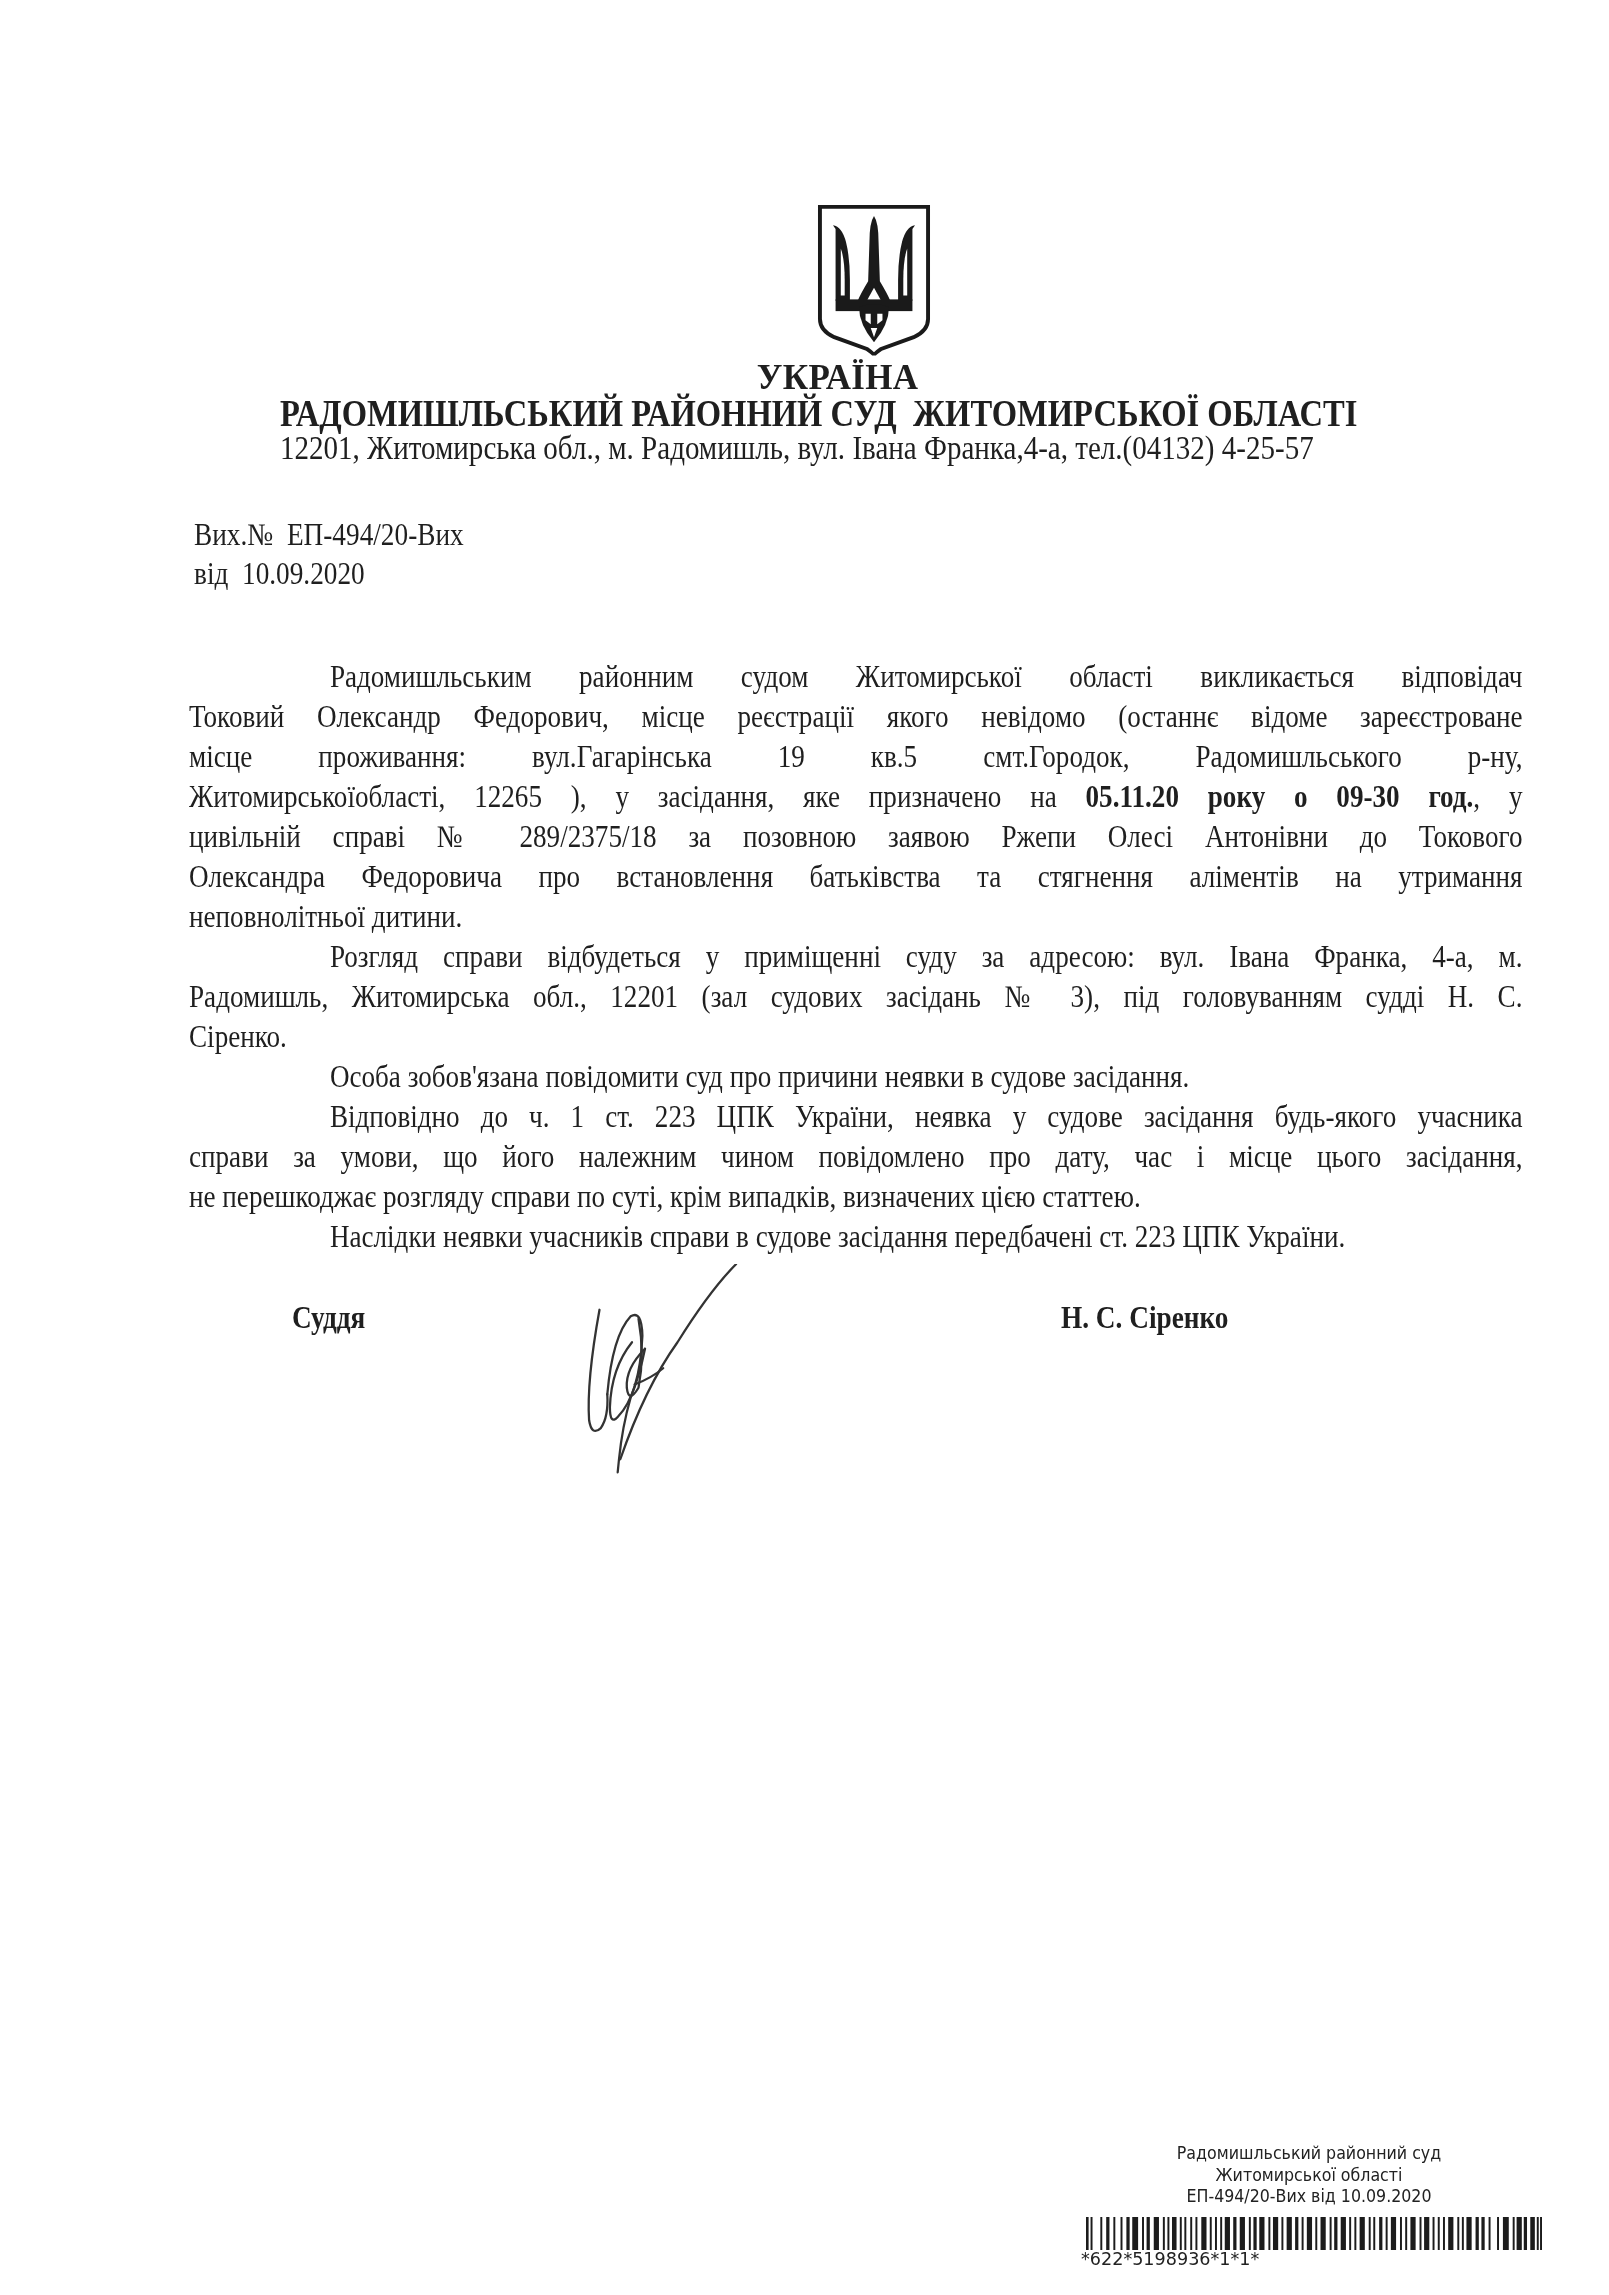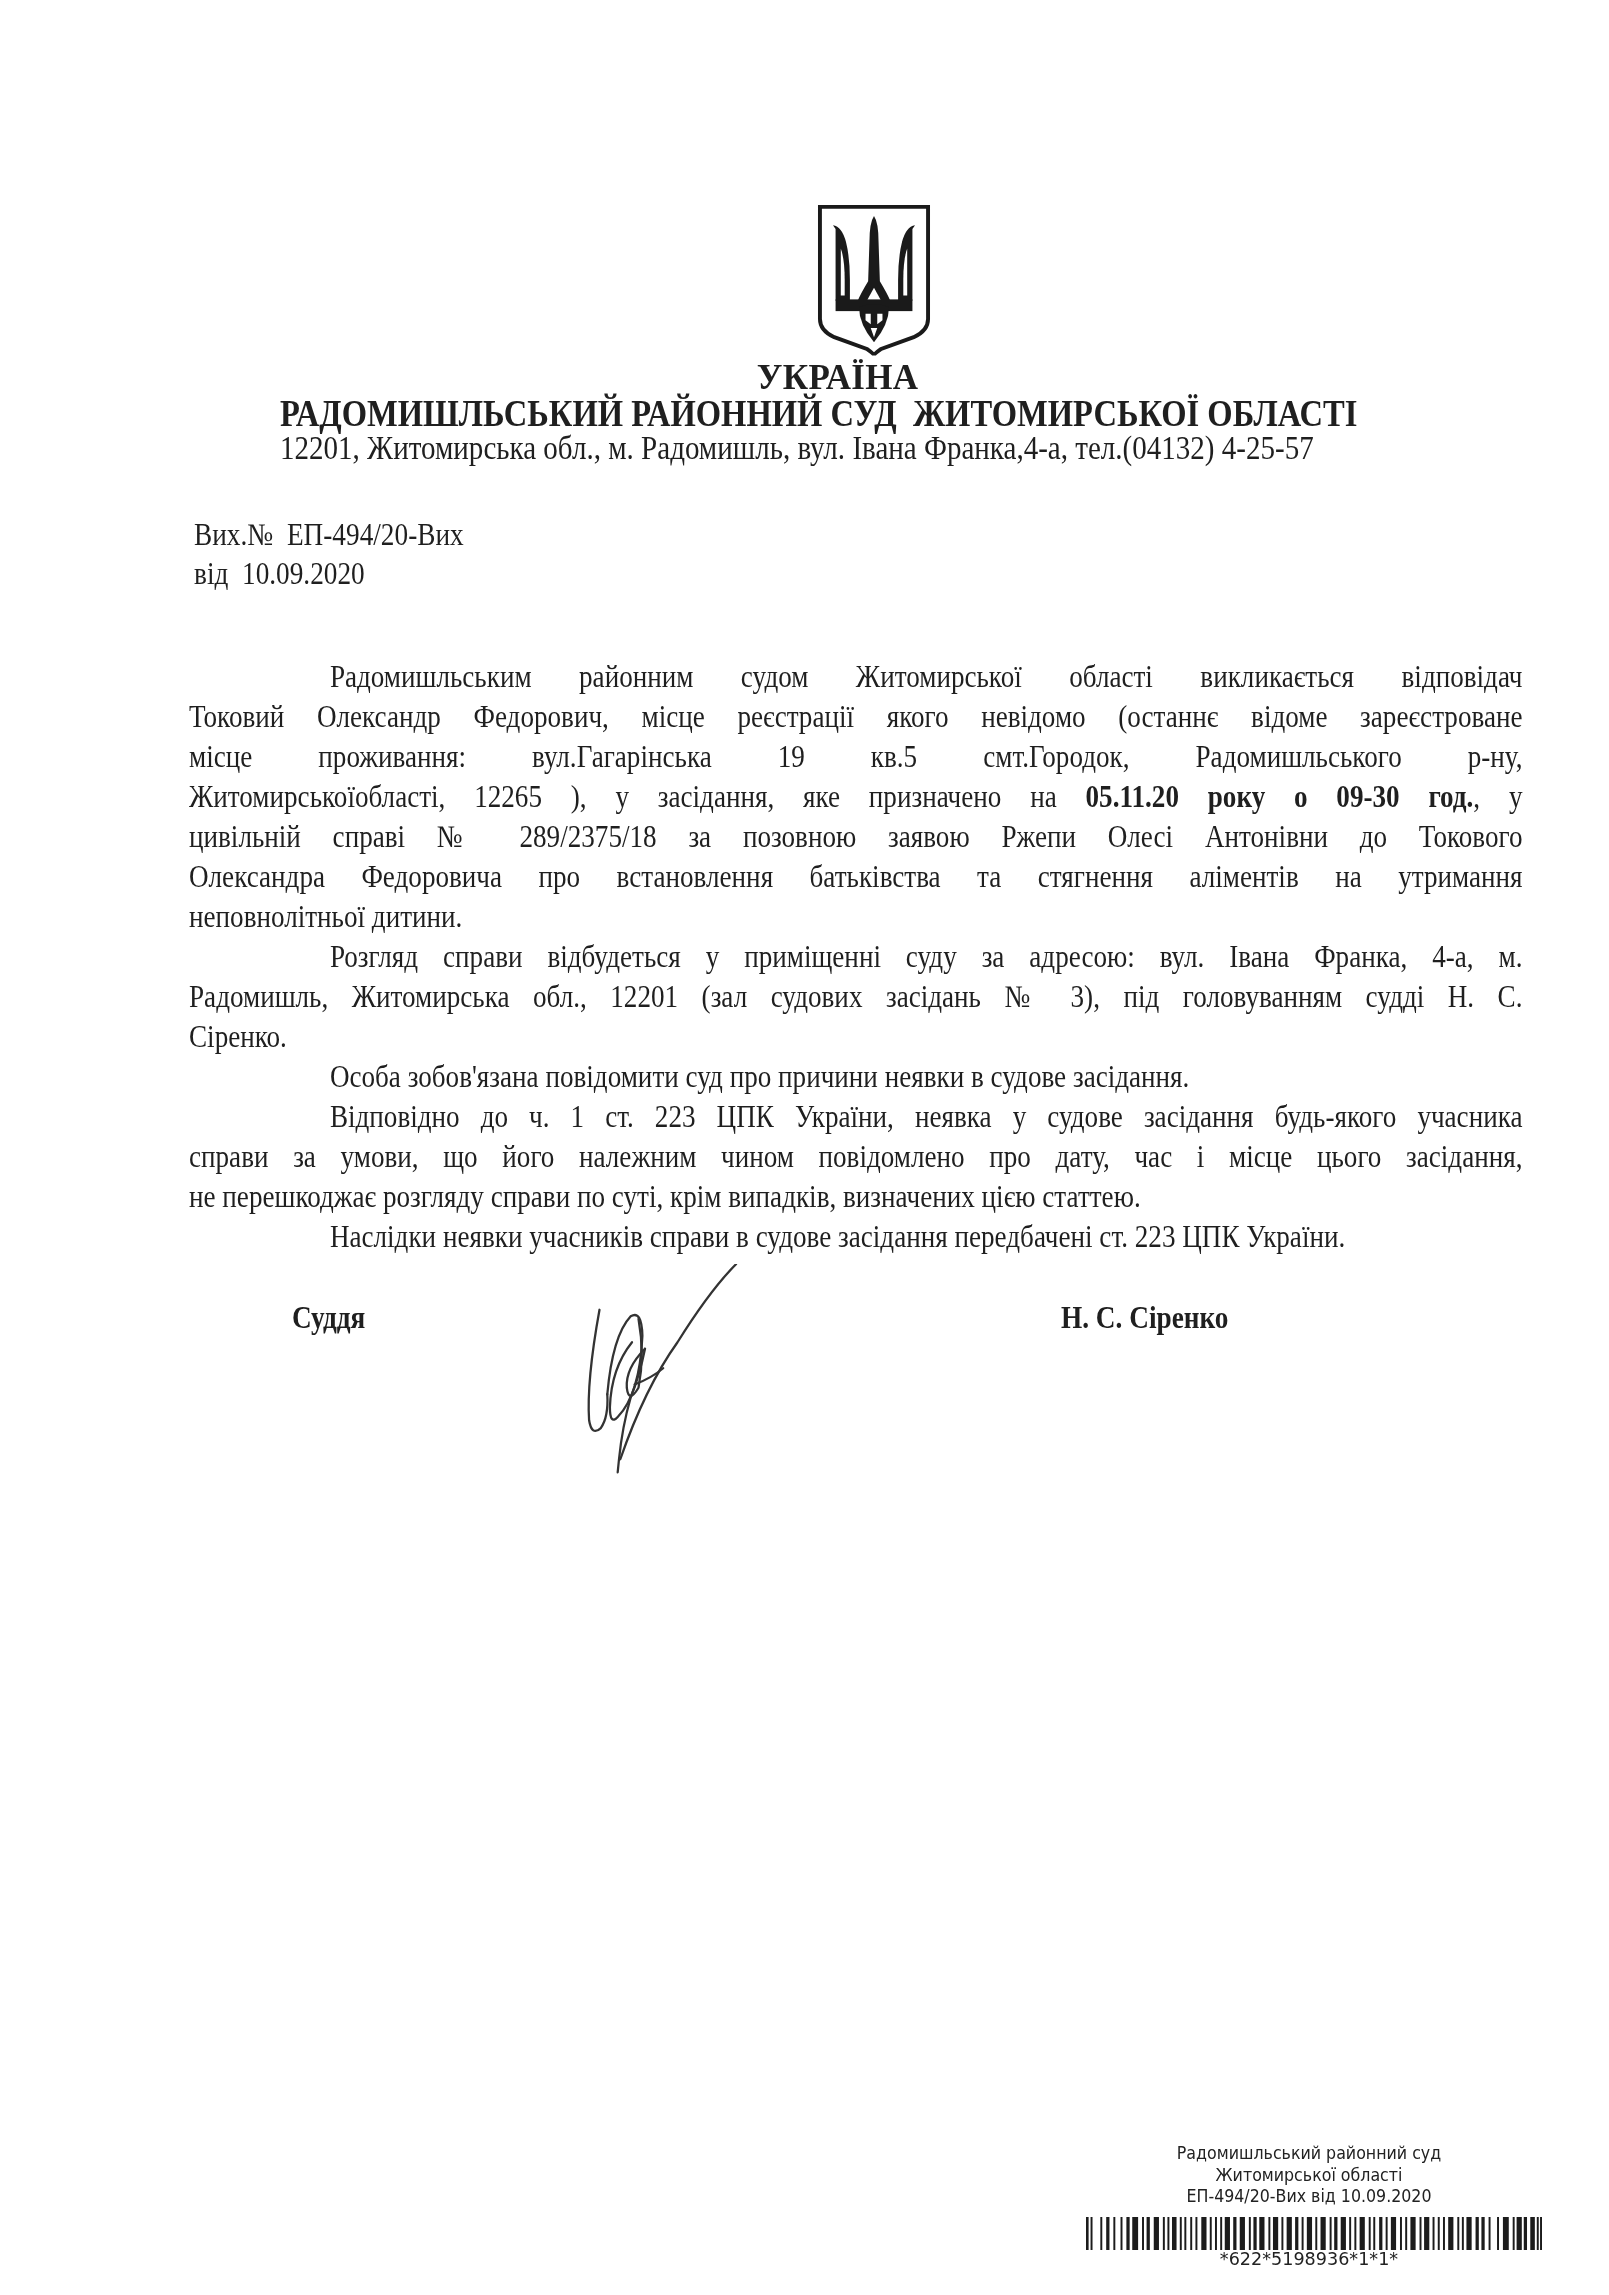--- a/index.html
+++ b/index.html
@@ -154,21 +154,20 @@
       left: 1086px;
       top: 2216px;
       width: 456px;
       height: 33px;
     }
     .barcode-number {
       position: absolute;
       left: 1081px;
       top: 2248px;
       width: 456px;
-      text-align: center;
       font-family: "DejaVu Sans", "Liberation Sans", sans-serif;
       font-size: 17.6px;
       line-height: 21px;
       color: #222;
     }
   </style>
 </head>
 <body>
 
 <div class="page">

